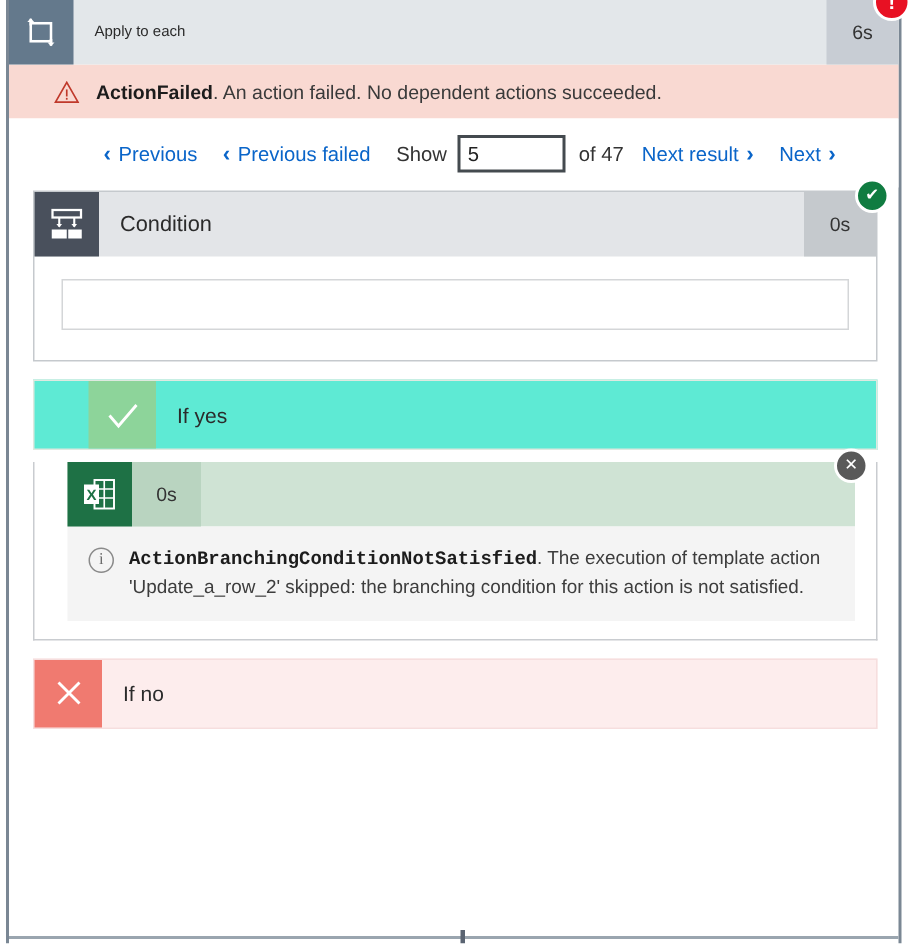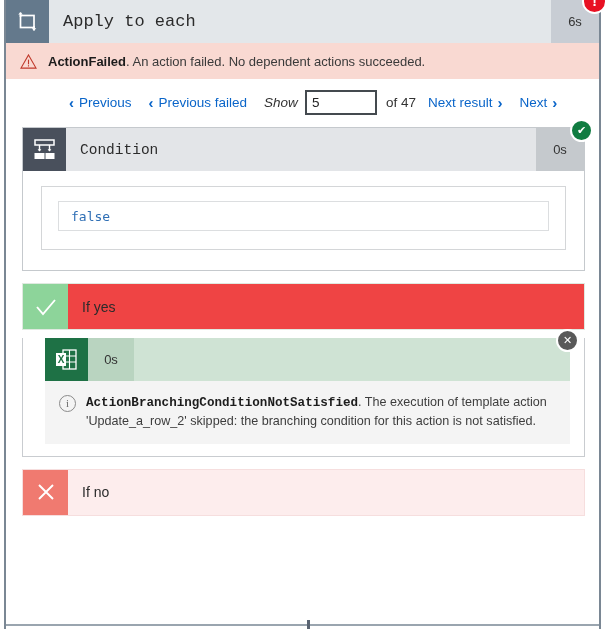--- a/index.html
+++ b/index.html
@@ -43,23 +43,22 @@
     background: #64798c;
     display: flex;
     align-items: center;
     justify-content: center;
   }
   .scope-title {
     flex: 1;
     display: flex;
     align-items: center;
     padding-left: 14px;
-    font-size: 17px;
+    font-size: 10px;
     color: #2b2b2b;
-    font-family: Liberation Mono, monospace;
   }
   .scope-duration {
     width: 48px;
     min-width: 48px;
     background: #c8cdd4;
     display: flex;
     align-items: center;
     justify-content: center;
     font-size: 13px;
     color: #333;
@@ -80,21 +79,21 @@
     text-align: center;
     z-index: 30;
   }
 
   
   .error-banner {
     display: flex;
     align-items: center;
     background: #f9d9d2;
     height: 36px;
-    padding-left: 14px;
+    padding-left: 30px;
     box-sizing: border-box;
   }
   .warn-tri {
     width: 17px;
     height: 15px;
     margin-right: 11px;
     flex: 0 0 auto;
   }
   .error-banner-text {
     font-size: 13px;
@@ -124,21 +123,20 @@
     font-weight: bold;
     line-height: 1;
     display: inline-block;
   }
   .chev.left { margin-right: 5px; }
   .chev.right { margin-left: 5px; }
   .pager-gap { width: 17px; }
   .pager-label {
     color: #333;
     margin-right: 7px;
-    font-style: italic;
   }
   .pager-input {
     width: 72px;
     height: 25px;
     border: 2px solid #444a4f;
     font-size: 13.5px;
     font-family: "Liberation Sans", sans-serif;
     padding: 0 5px;
     box-sizing: border-box;
     color: #222;
@@ -174,21 +172,20 @@
     align-items: center;
     justify-content: center;
   }
   .cond-title {
     flex: 1;
     display: flex;
     align-items: center;
     padding-left: 14px;
     font-size: 14.5px;
     color: #2b2b2b;
-    font-family: Liberation Mono, monospace;
   }
   .cond-duration {
     width: 48px;
     min-width: 48px;
     background: #c5c9cd;
     display: flex;
     align-items: center;
     justify-content: center;
     font-size: 13px;
     color: #333;
@@ -250,21 +247,21 @@
     color: #2f6fb5;
   }
 
   
   .branch {
     display: flex;
     align-items: stretch;
     height: 45px;
     margin: 12px 14px 0 16px;
   }
-  .branch.yes { background: #ef4444; border: 1px solid #dfe9e0; }
+  .branch.yes { background: #5eead4; border: 1px solid #dfe9e0; padding-left: 36px; }
   .branch.no  { background: #fdeded; border: 1px solid #f6dede; }
   .branch-icon {
     width: 45px;
     min-width: 45px;
     display: flex;
     align-items: center;
     justify-content: center;
   }
   .branch.yes .branch-icon { background: #8dd49a; }
   .branch.no  .branch-icon { background: #f07a70; }
@@ -447,21 +444,20 @@
         </svg>
       </div>
       <div class="cond-title">Condition</div>
       <div class="cond-duration">0s</div>
       <div class="ok-badge">✔</div>
     </div>
 
     <div class="cond-body">
       <div class="section-box">
         <div class="section-body">
-          <div class="value-box">false</div>
         </div>
       </div>
     </div>
   </div>
 
   <div class="branch yes">
     <div class="branch-icon">
       <svg width="26" height="22" viewBox="0 0 26 22" aria-hidden="true">
         <path d="M4 11 L10 18 L22 4" fill="none" stroke="#ffffff" stroke-width="1.9"></path>
       </svg>

